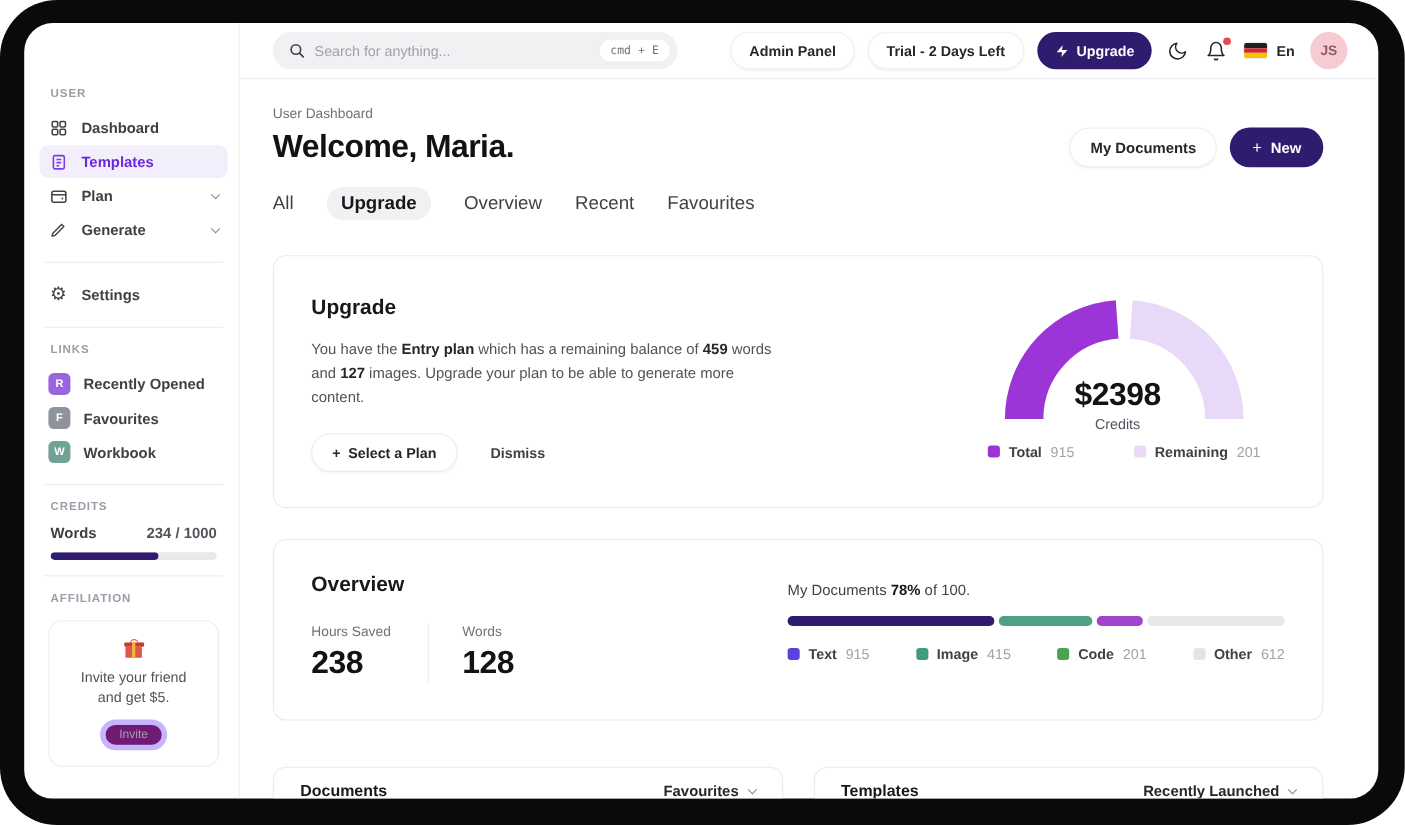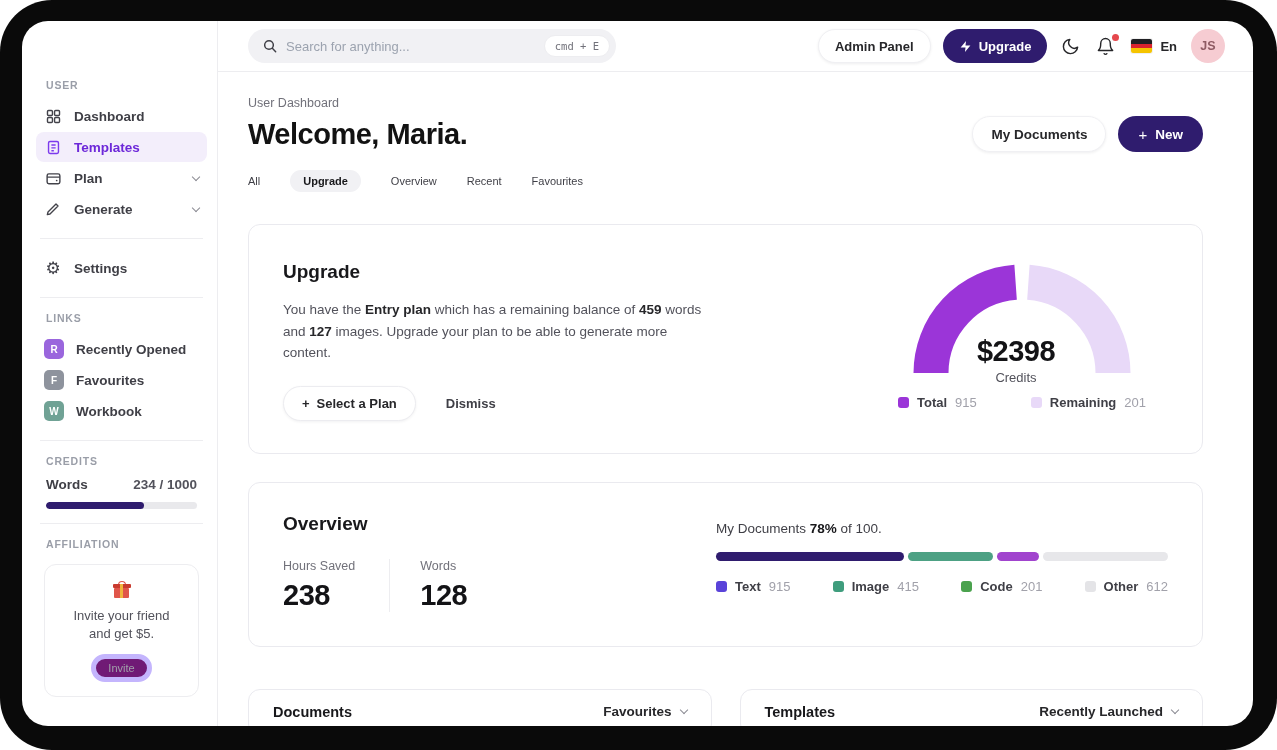--- a/index.html
+++ b/index.html
@@ -70,21 +70,21 @@
     font-weight:bold; display:flex; align-items:center; justify-content:center; cursor:pointer; }
 
   .content { flex:1; overflow:hidden; padding:0 50px 0 30px; }
   .breadcrumb { margin-top:24px; font-size:12.5px; color:#71717a; }
   .title-row { display:flex; align-items:center; justify-content:space-between; margin-top:6px; }
   .page-title { font-size:29px; font-weight:800; color:#121212; letter-spacing:-.5px; }
   .title-actions { display:flex; align-items:center; gap:12px; }
   .new-btn { background:#2f1c6e; color:#fff; border:none; border-radius:999px; height:36px; display:flex;
     align-items:center; gap:8px; padding:0 20px; font-size:13.5px; font-weight:bold; cursor:pointer; }
   .new-btn .plus { font-size:15px; font-weight:normal; }
-  .tabs { display:flex; align-items:center; gap:30px; margin-top:18px; font-size:11px; color:#3f3f46; }
+  .tabs { display:flex; align-items:center; gap:30px; margin-top:18px; font-size:17px; color:#3f3f46; }
   .tab { cursor:pointer; padding:5px 0; }
   .tab.active { background:#f1f1f4; border-radius:999px; padding:5px 13px; font-weight:bold; color:#18181b; }
 
   .card { border:1px solid #eaeaef; border-radius:12px; background:#fff; }
   .upgrade-card { margin-top:32px; padding:36px 60px 32px 34px; display:flex; justify-content:space-between; }
   .uc-left { width:424px; }
   .uc-title { font-size:19px; font-weight:800; color:#18181b; }
   .uc-body { margin-top:16px; font-size:13.5px; color:#52525b; line-height:1.6; }
   .uc-body b { color:#27272a; }
   .uc-actions { margin-top:22px; display:flex; align-items:center; gap:30px; }
@@ -246,20 +246,21 @@
             <circle cx="10.5" cy="10.5" r="6.5"></circle>
                 <line x1="15.5" y1="15.5" x2="20.5" y2="20.5"></line>
           </svg>
         </span>
         <input type="text" placeholder="Search for anything..." style="">
         <span class="kbd">cmd + E</span>
       </div>
 
       <div class="top-right">
         <button class="pill-btn">Admin Panel</button>
+        <button class="pill-btn">Trial - 2 Days Left</button>
         <button class="upgrade-btn">
           <span>
             <svg width="13" height="13" viewBox="0 0 24 24" fill="#fff">
                   <polygon points="13 2 3 14 12 14 11 22 21 10 12 10 13 2"></polygon>
                 </svg>
           </span>
           <span>Upgrade</span>
         </button>
         <button class="icon-btn">
           <span>

